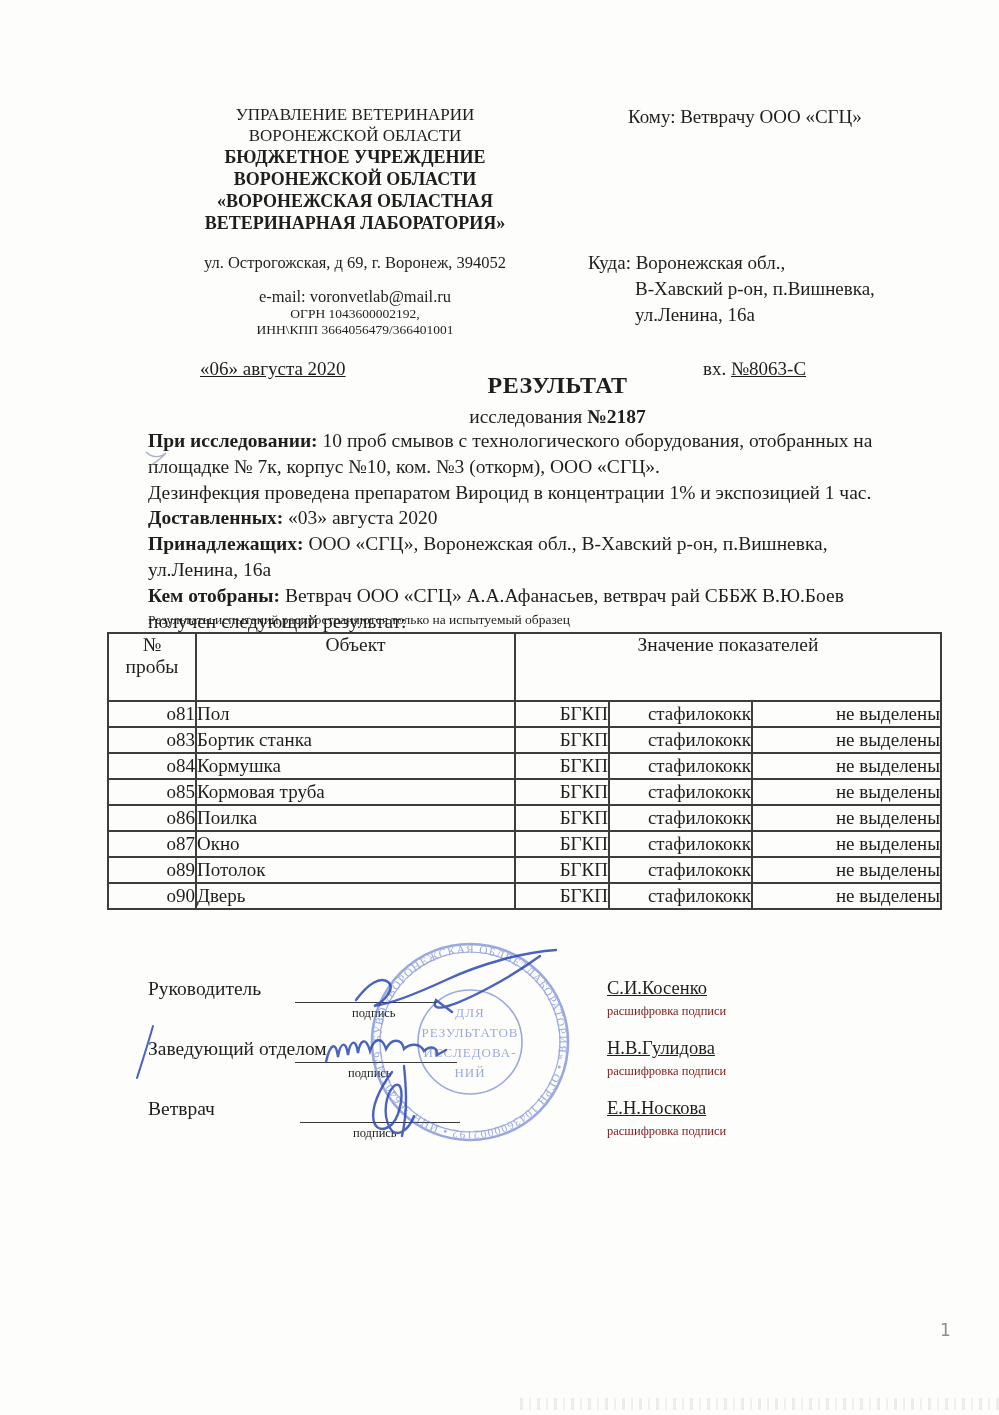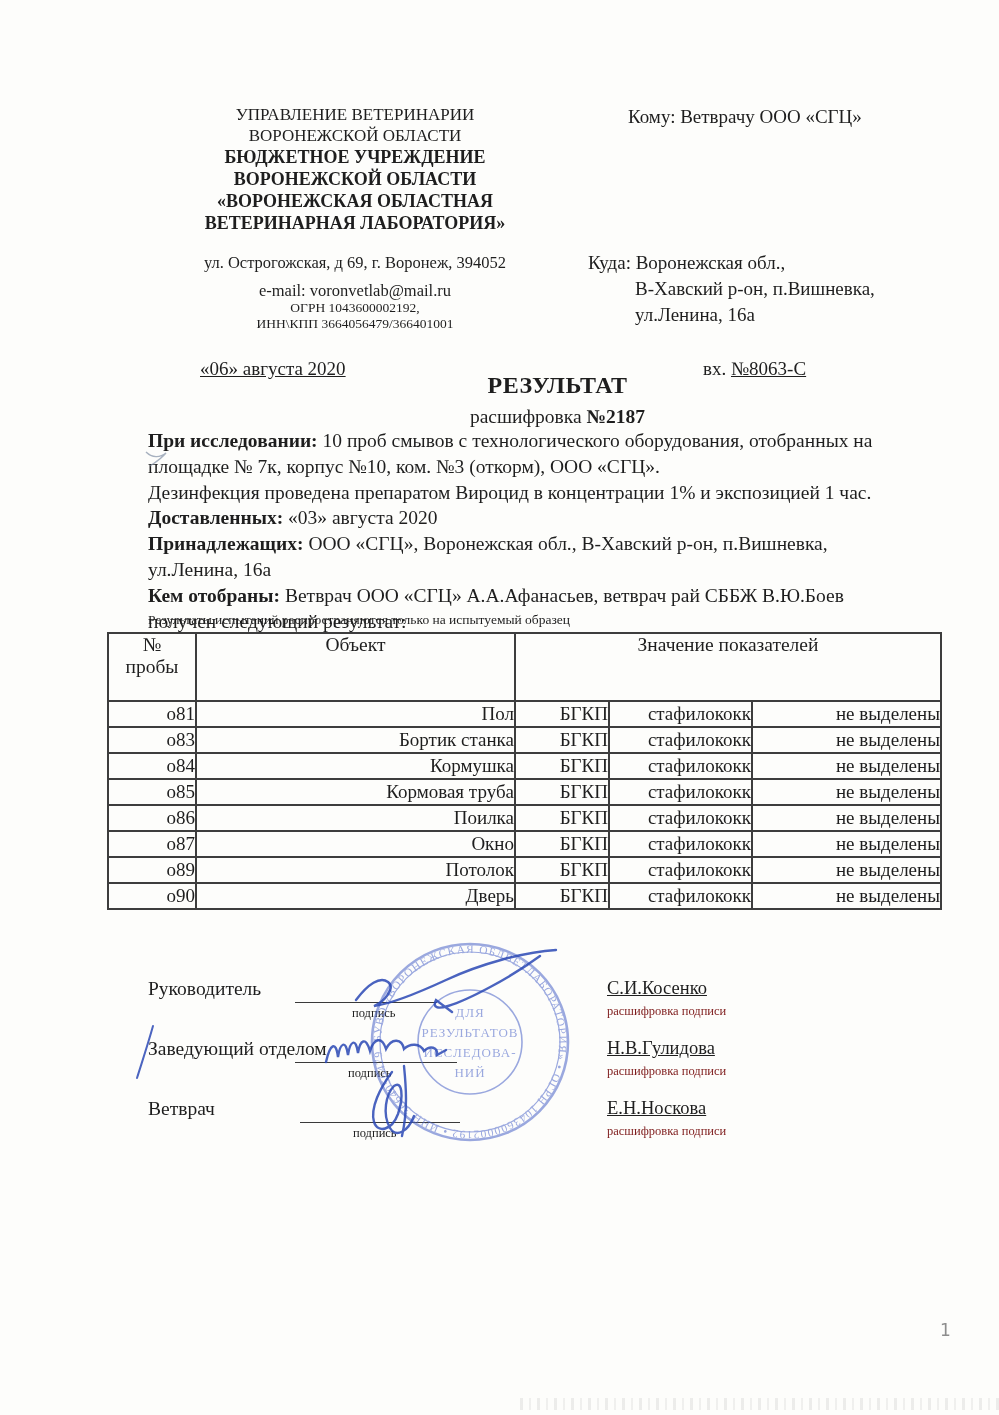--- a/index.html
+++ b/index.html
@@ -30,21 +30,21 @@
   
   .body-block{left:148px;top:430px;width:790px;font-size:19.5px;}
   .body-line{height:25.8px;white-space:nowrap;}
   .body-line b{font-weight:bold;}
   .disclaimer{left:148px;top:612px;font-size:13.5px;}
   
   table.results{position:absolute;left:107px;top:632px;border-collapse:collapse;table-layout:fixed;}
   table.results td,table.results th{border:2px solid #3d3d3d;padding:0;font-weight:normal;}
   th.hcell{vertical-align:top;font-weight:bold;font-size:19.5px;text-align:center;height:66px;padding-top:2px;}
   td.dcell{height:24px;font-size:19px;text-align:right;overflow:hidden;}
-  td.obj{text-align:right;padding-left:14px;}
+  td.obj{text-align:left;padding-left:14px;}
   
   .sig-role{font-size:19.5px;left:148px;}
   .sig-line{border-bottom:1.5px solid #3a3a3a;height:0;}
   .sig-caption{font-size:12.5px;color:#222;}
   .sig-name{font-size:18.5px;text-decoration:underline;left:607px;}
   .sig-decipher{font-size:12.5px;left:607px;color:#7f1d1d;}
   .overlay{position:absolute;left:0;top:0;width:999px;height:1415px;pointer-events:none;}
   .page-num{left:940px;top:1320px;font-size:17px;color:#8d8d8d;font-family:"DejaVu Sans",sans-serif;}
   .scan-noise{left:520px;top:1398px;width:479px;height:12px;opacity:0.10;
     background:repeating-linear-gradient(90deg,#555 0 3px,transparent 3px 9px,#777 9px 11px,transparent 11px 17px);}
@@ -55,37 +55,37 @@
 <div class="page">
 
   <div class="abs org-block">
     <div class="org-n">УПРАВЛЕНИЕ ВЕТЕРИНАРИИ</div>
     <div class="org-n">ВОРОНЕЖСКОЙ ОБЛАСТИ</div>
     <div class="org-b">БЮДЖЕТНОЕ УЧРЕЖДЕНИЕ</div>
     <div class="org-b">ВОРОНЕЖСКОЙ ОБЛАСТИ</div>
     <div class="org-b">«ВОРОНЕЖСКАЯ ОБЛАСТНАЯ</div>
     <div class="org-b">ВЕТЕРИНАРНАЯ ЛАБОРАТОРИЯ»</div>
     <div class="org-contact">ул. Острогожская, д 69, г. Воронеж, 394052</div>
-    <div class="org-contact" style="margin-top:8px;text-align:center;">e-mail: voronvetlab@mail.ru</div>
+    <div class="org-contact" style="margin-top:14px;text-align:center;">e-mail: voronvetlab@mail.ru</div>
     <div class="org-small">ОГРН 1043600002192,</div>
     <div class="org-small">ИНН\КПП 3664056479/366401001</div>
   </div>
 
   <div class="abs to-line">Кому: Ветврачу ООО «СГЦ»</div>
   <div class="abs where-block">
     <div>Куда: Воронежская обл.,</div>
     <div class="where-ind">В-Хавский р-он, п.Вишневка,</div>
     <div class="where-ind">ул.Ленина, 16а</div>
   </div>
 
   <div class="abs date-line">«06» августа 2020</div>
   <div class="abs incoming"><span>вх. </span><u>№8063-С</u></div>
 
   <div class="abs title-main">РЕЗУЛЬТАТ</div>
-  <div class="abs title-sub"><span>расшифровка </span><b>№2187</b></div>
+  <div class="abs title-sub"><span>исследования </span><b>№2187</b></div>
 
   <div class="abs body-block">
     <div class="body-line"><b>При исследовании:</b><span> 10 проб смывов с технологического оборудования, отобранных на</span></div>
     <div class="body-line"><b></b><span>площадке № 7к, корпус №10, ком. №3 (откорм), ООО «СГЦ».</span></div>
     <div class="body-line"><b></b><span>Дезинфекция проведена препаратом Вироцид в концентрации 1% и экспозицией 1 час.</span></div>
     <div class="body-line"><b>Доставленных:</b><span> «03» августа 2020</span></div>
     <div class="body-line"><b>Принадлежащих:</b><span> ООО «СГЦ», Воронежская обл., В-Хавский р-он, п.Вишневка,</span></div>
     <div class="body-line"><b></b><span>ул.Ленина, 16а</span></div>
     <div class="body-line"><b>Кем отобраны:</b><span> Ветврач ООО «СГЦ» А.А.Афанасьев, ветврач рай СББЖ В.Ю.Боев</span></div>
     <div class="body-line"><b></b><span>получен следующий результат:</span></div>

